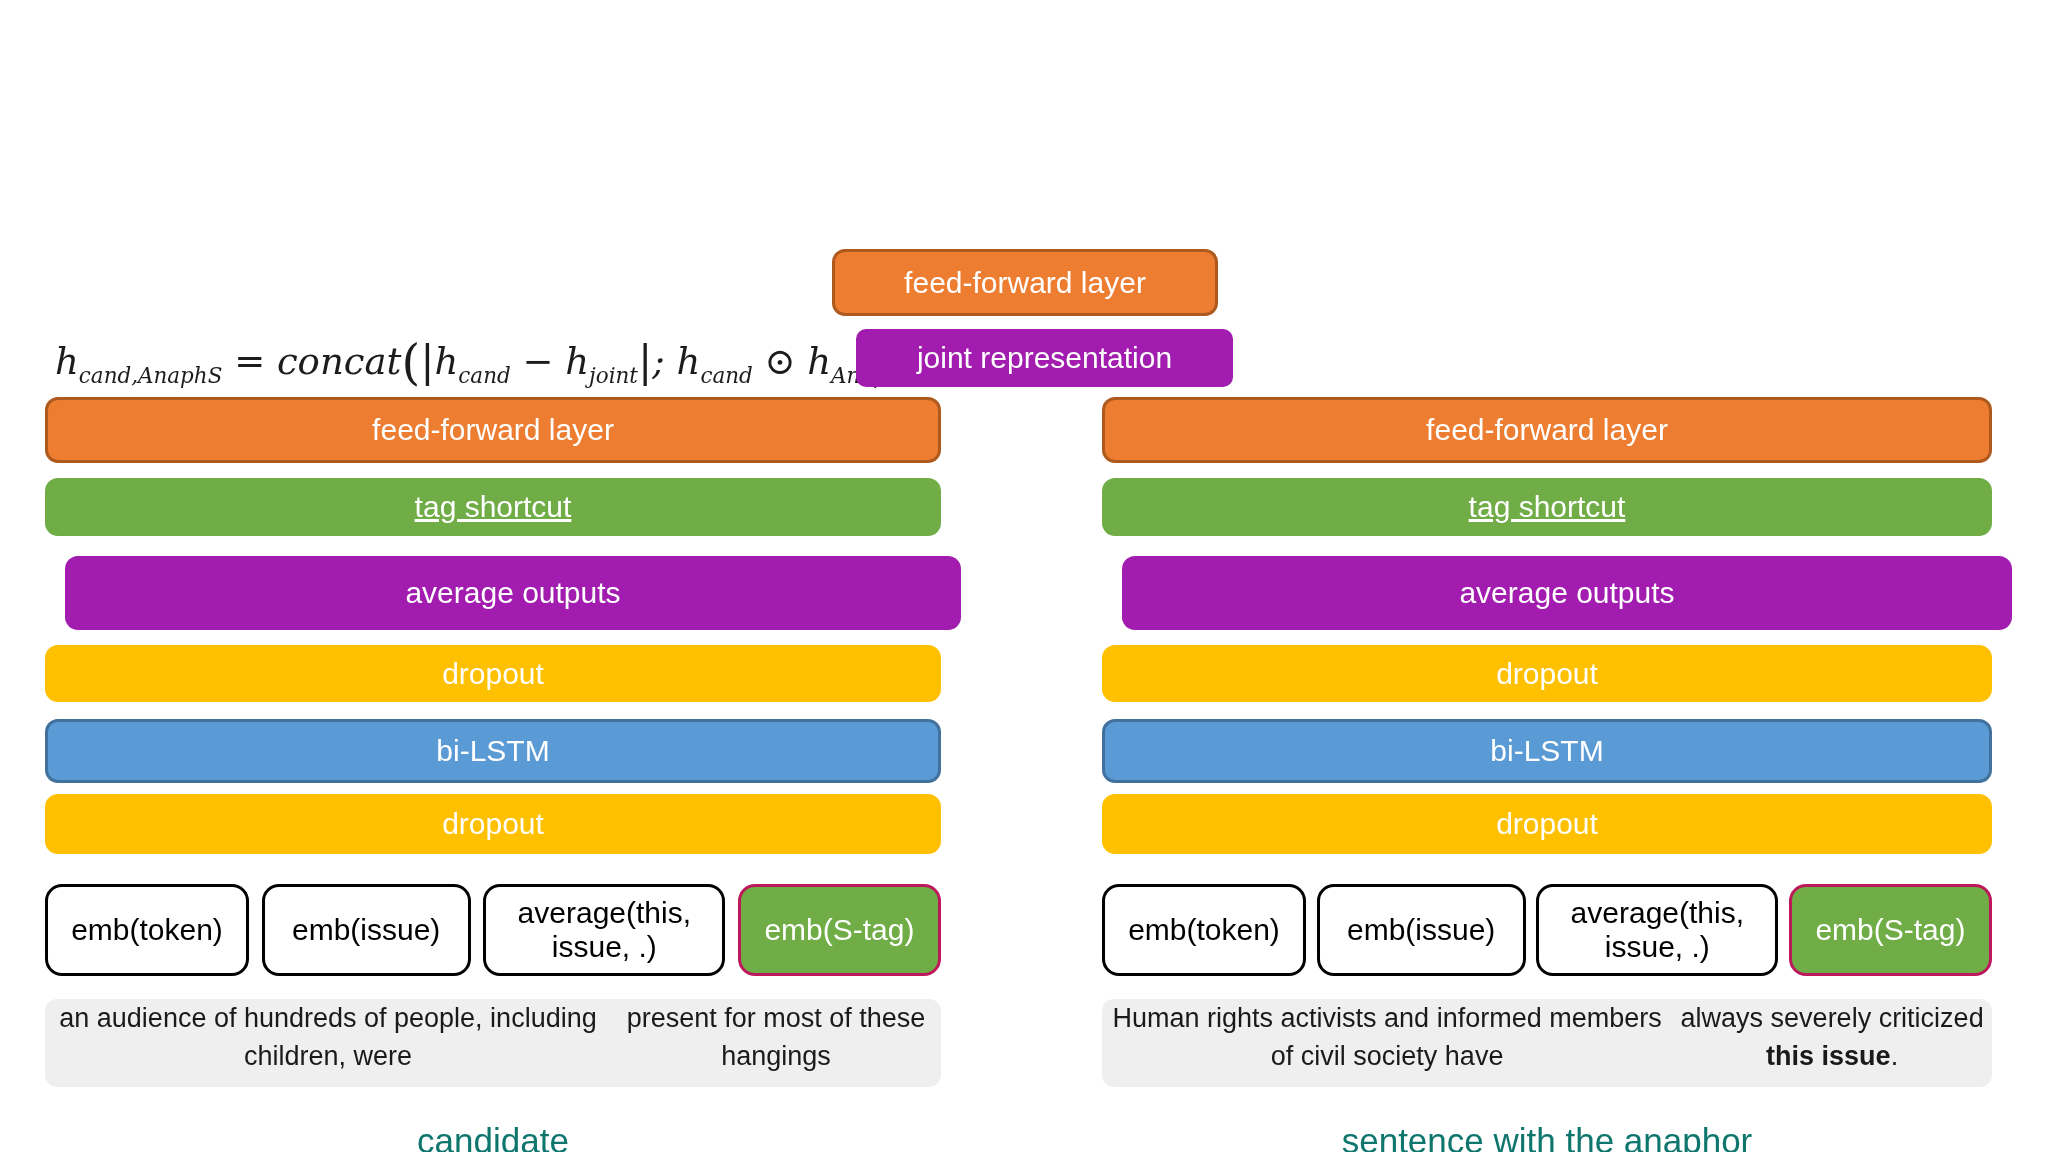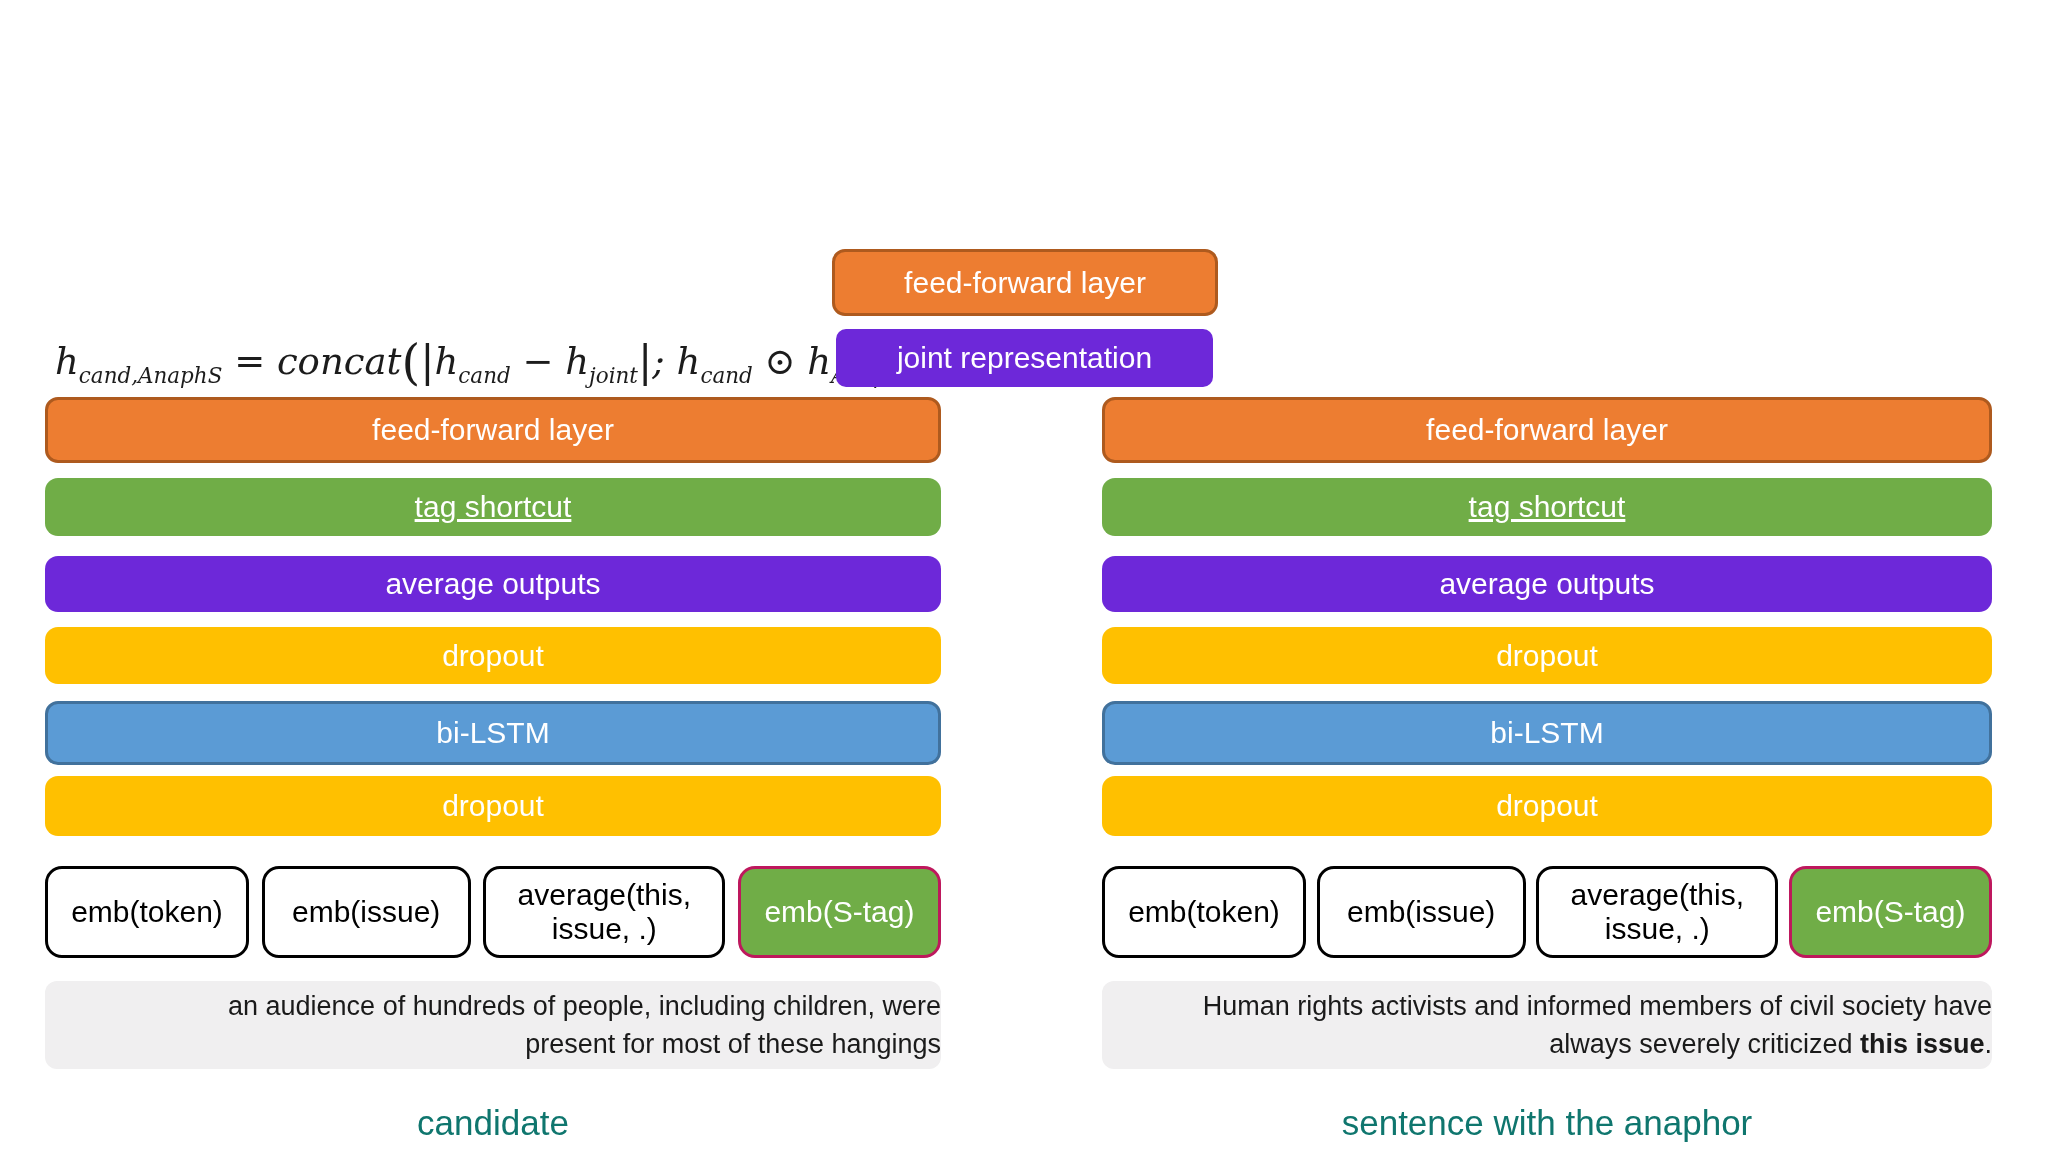--- a/index.html
+++ b/index.html
@@ -27,57 +27,57 @@
   
   .bar {
     box-sizing:border-box;
     width:100%;
     border-radius:13px;
     display:flex; align-items:center; justify-content:center;
     color:#ffffff; font-size:30px;
   }
   .orange { background:#ED7D31; border:3px solid #AE5A1E; }
   .green  { background:#70AD47;text-decoration:underline; }
-  .grey   { background:#6d28d9; }
+  .grey   { background:#a21caf;margin-left:20px; }
   .yellow { background:#FFC000;align-items:center; }
   .blue   { background:#5B9BD5; border:3px solid #41719C; }
 
   
   .top-ff   { position:absolute; left:832px; top:249px; width:386px; height:67px; }
   .top-joint{ position:absolute; left:836px; top:329px; width:377px; height:58px; border-radius:10px; }
 
   
   .column { position:absolute; top:397px; }
   .col-left  { left:45px;  width:896px; }
   .col-right { left:1102px; width:890px; }
 
   .row-ff    { height:66px; margin-bottom:15px; }
   .row-tag   { height:58px; margin-bottom:20px; }
-  .row-avg   { height:56px; margin-bottom:15px; }
+  .row-avg   { height:74px; margin-bottom:15px; }
   .row-drop1 { height:57px; margin-bottom:17px; }
   .row-lstm  { height:64px; margin-bottom:11px; }
   .row-drop2 { height:60px; margin-bottom:30px; }
 
   .emb-row { display:flex; justify-content:space-between; height:92px; margin-bottom:23px; }
   .emb {
     box-sizing:border-box;
     border:3px solid #000000; border-radius:17px;
     background:#ffffff; color:#000000;
     display:flex; flex-direction:column; align-items:center; justify-content:center;
     font-size:30px; line-height:34px; text-align:center;
   }
   .emb-green { background:#70AD47; border:3px solid #be185d; color:#ffffff; }
   .w-token {width:204px;} .w-issue {width:209px;} .w-avg {width:242px;} .w-stag {width:203px;}
 
   .sentence {
     box-sizing:border-box;
     height:88px; border-radius:12px;
     background:#F0EFF0; color:#1a1a1a;
     font-size:27px; line-height:38px;
-    display:flex; flex-direction:column; align-items:flex-end; justify-content:center;
+    display:flex; flex-direction:row; align-items:flex-start; justify-content:center;
     text-align:center;
   }
   .caption {
     margin-top:34px;
     text-align:center;
     font-size:35px; color:#0f766e;
   }
 </style>
 </head>
 <body>

